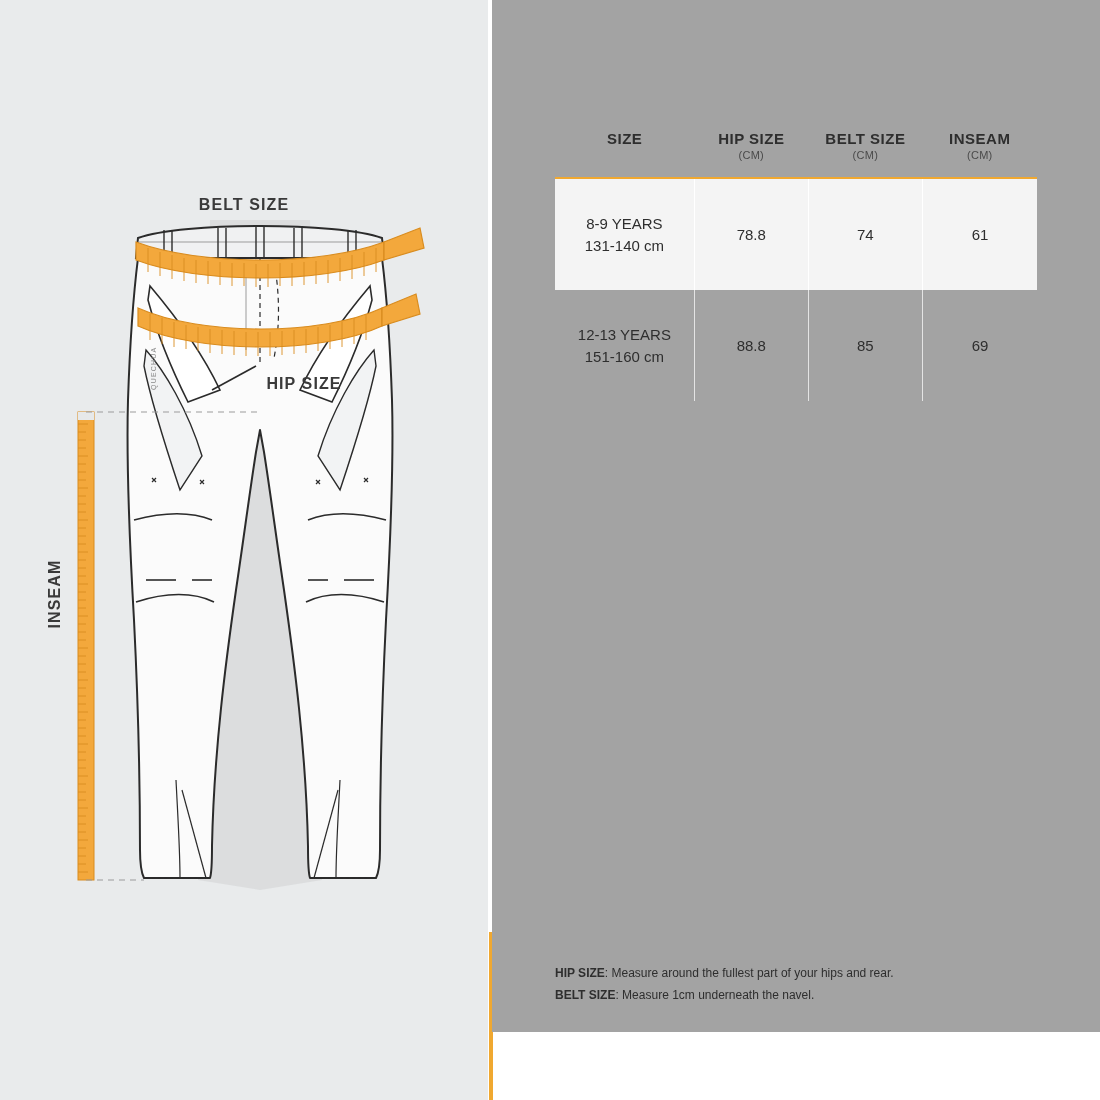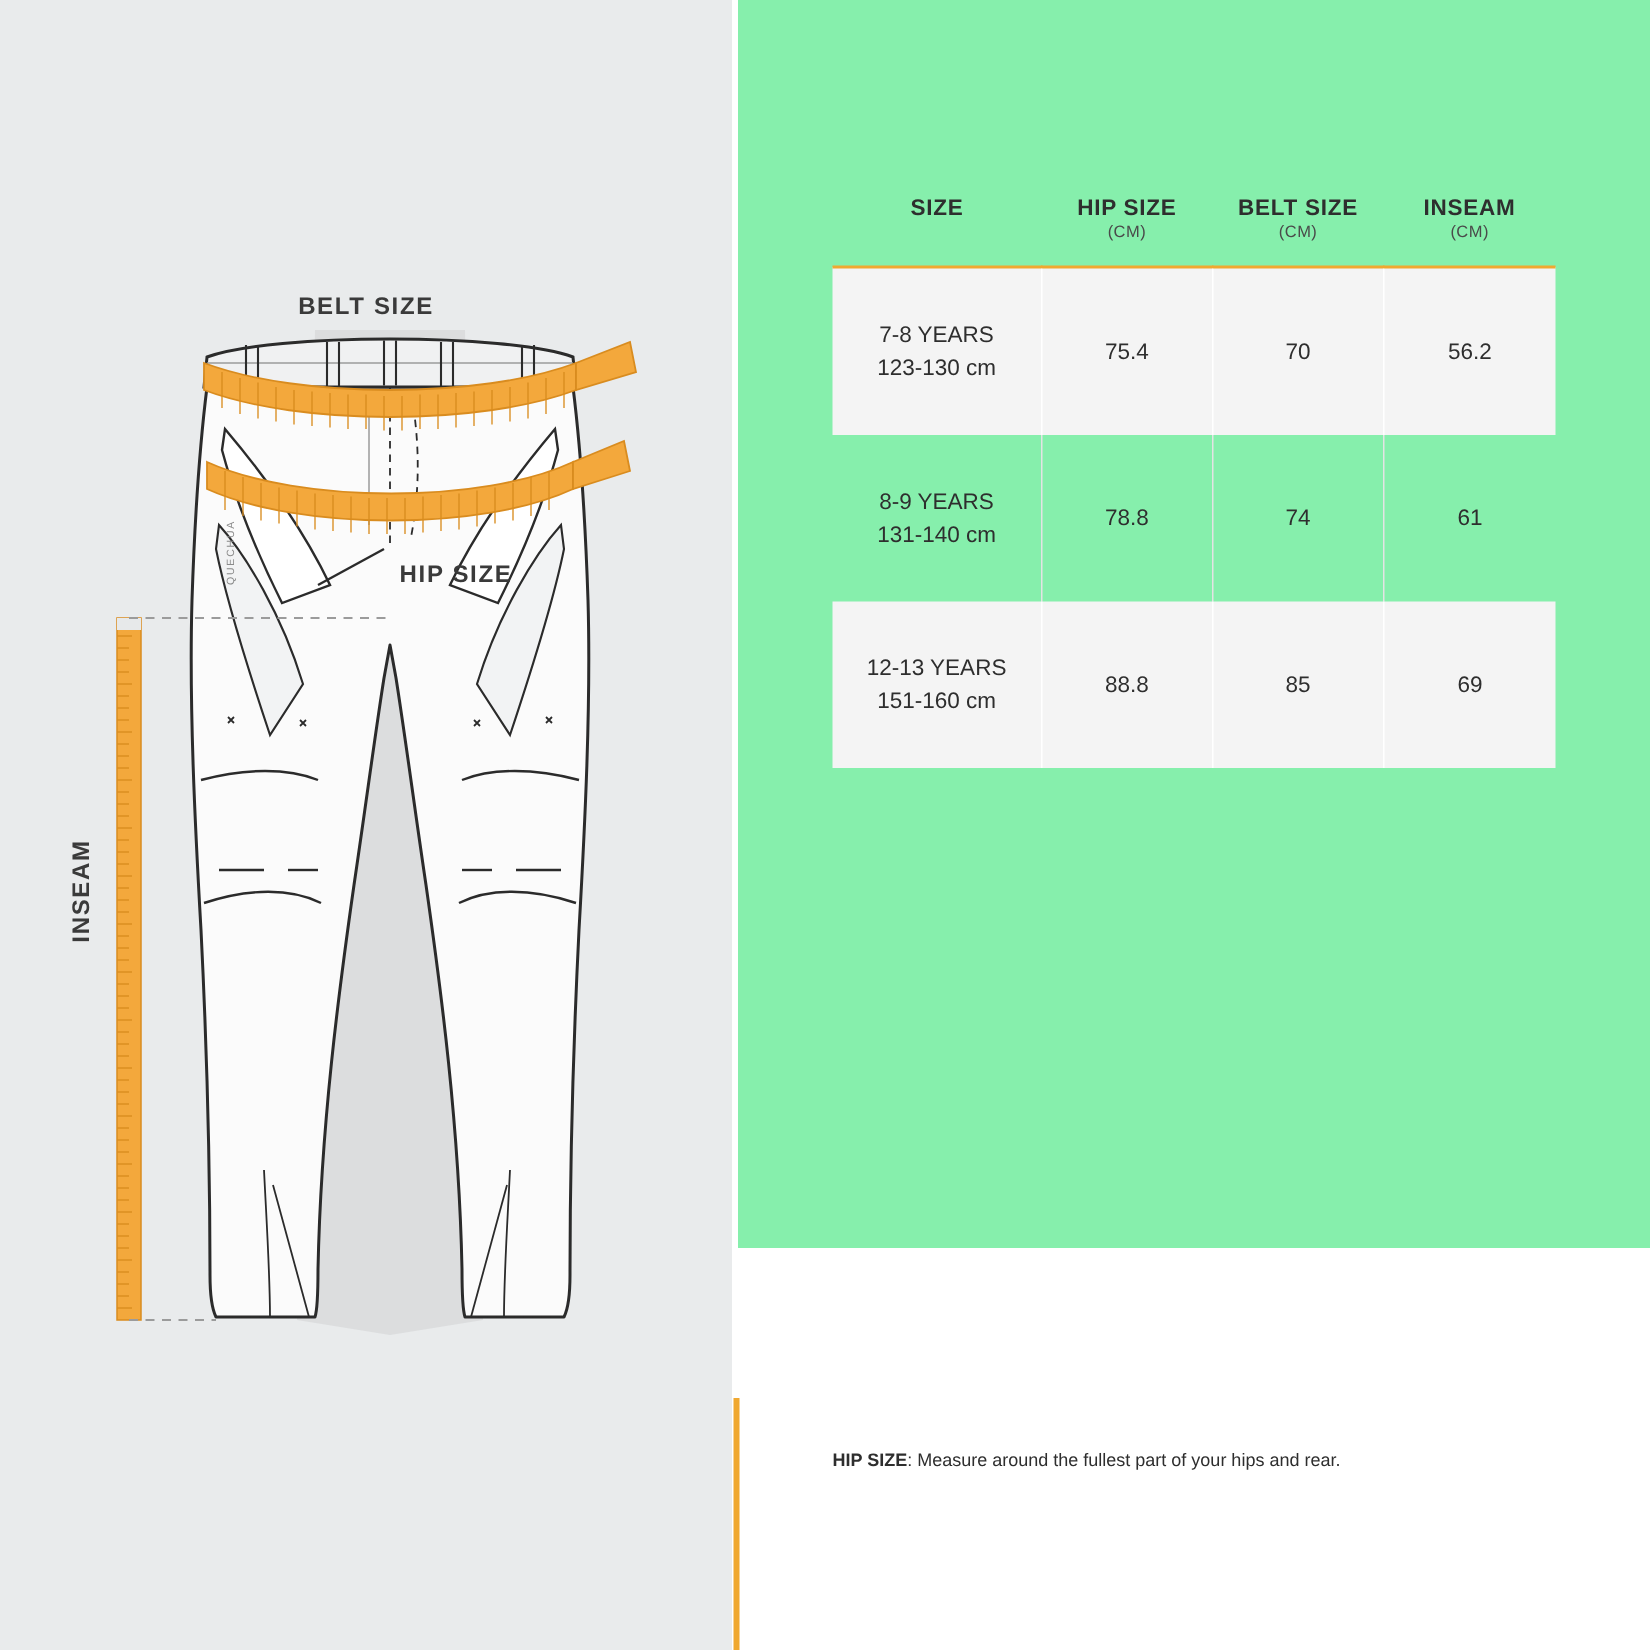--- a/index.html
+++ b/index.html
@@ -78,22 +78,22 @@
     left: 60px;
     top: 190px;
   }
 
   
   .right-panel {
     position: absolute;
     left: 492px;
     top: 0;
     width: 608px;
-    height: 832px;
-    background: #86efac;
+    height: 1032px;
+    background: #a3a3a3;
   }
 
   .size-table {
     position: absolute;
     left: 63px;
     top: 130px;
     width: 482px;
     border-collapse: collapse;
   }
   .size-table th {
@@ -387,29 +387,20 @@
           </th>
           <th>
             <span>INSEAM</span>
             <span class="unit">(CM)</span>
           </th>
         </tr>
       </thead>
       <tbody>
         <tr>
           <td class="size-cell">
-            <div>7-8 YEARS</div>
-            <div>123-130 cm</div>
-          </td>
-          <td class="val">75.4</td>
-          <td class="val">70</td>
-          <td class="val">56.2</td>
-        </tr>
-        <tr>
-          <td class="size-cell">
             <div>8-9 YEARS</div>
             <div>131-140 cm</div>
           </td>
           <td class="val">78.8</td>
           <td class="val">74</td>
           <td class="val">61</td>
         </tr>
         <tr>
           <td class="size-cell">
             <div>12-13 YEARS</div>
@@ -419,16 +410,19 @@
           <td class="val">85</td>
           <td class="val">69</td>
         </tr>
       </tbody>
     </table>
 
     <div class="notes">
       <div>
         <span class="k">HIP SIZE</span><span>: Measure around the fullest part of your hips and rear.</span>
       </div>
+      <div>
+        <span class="k">BELT SIZE</span><span>: Measure 1cm underneath the navel.</span>
+      </div>
     </div>
 
   </div>
 </div>
 
 </body></html>

